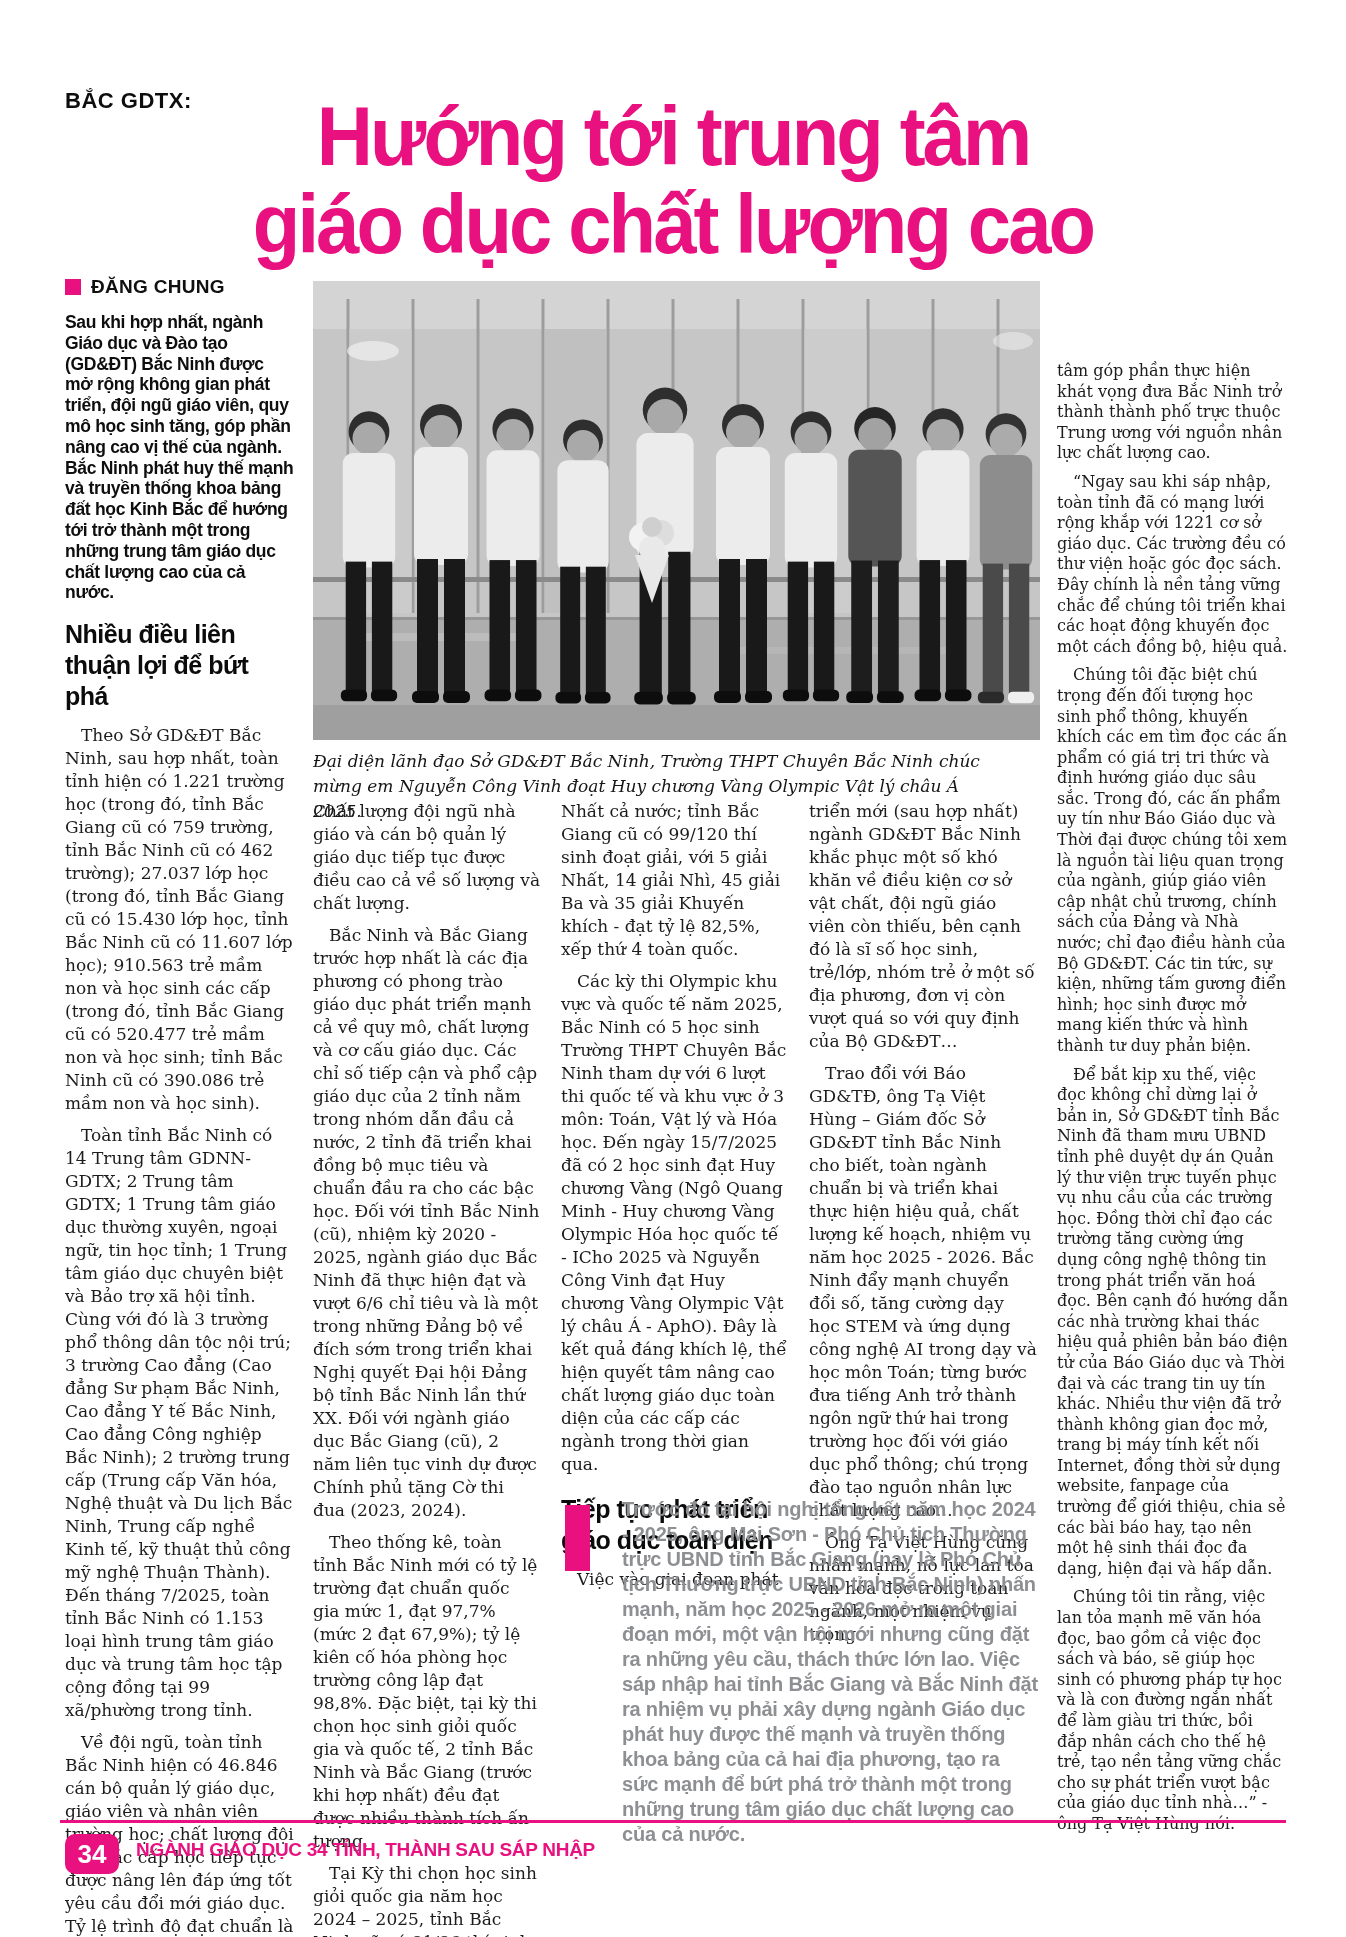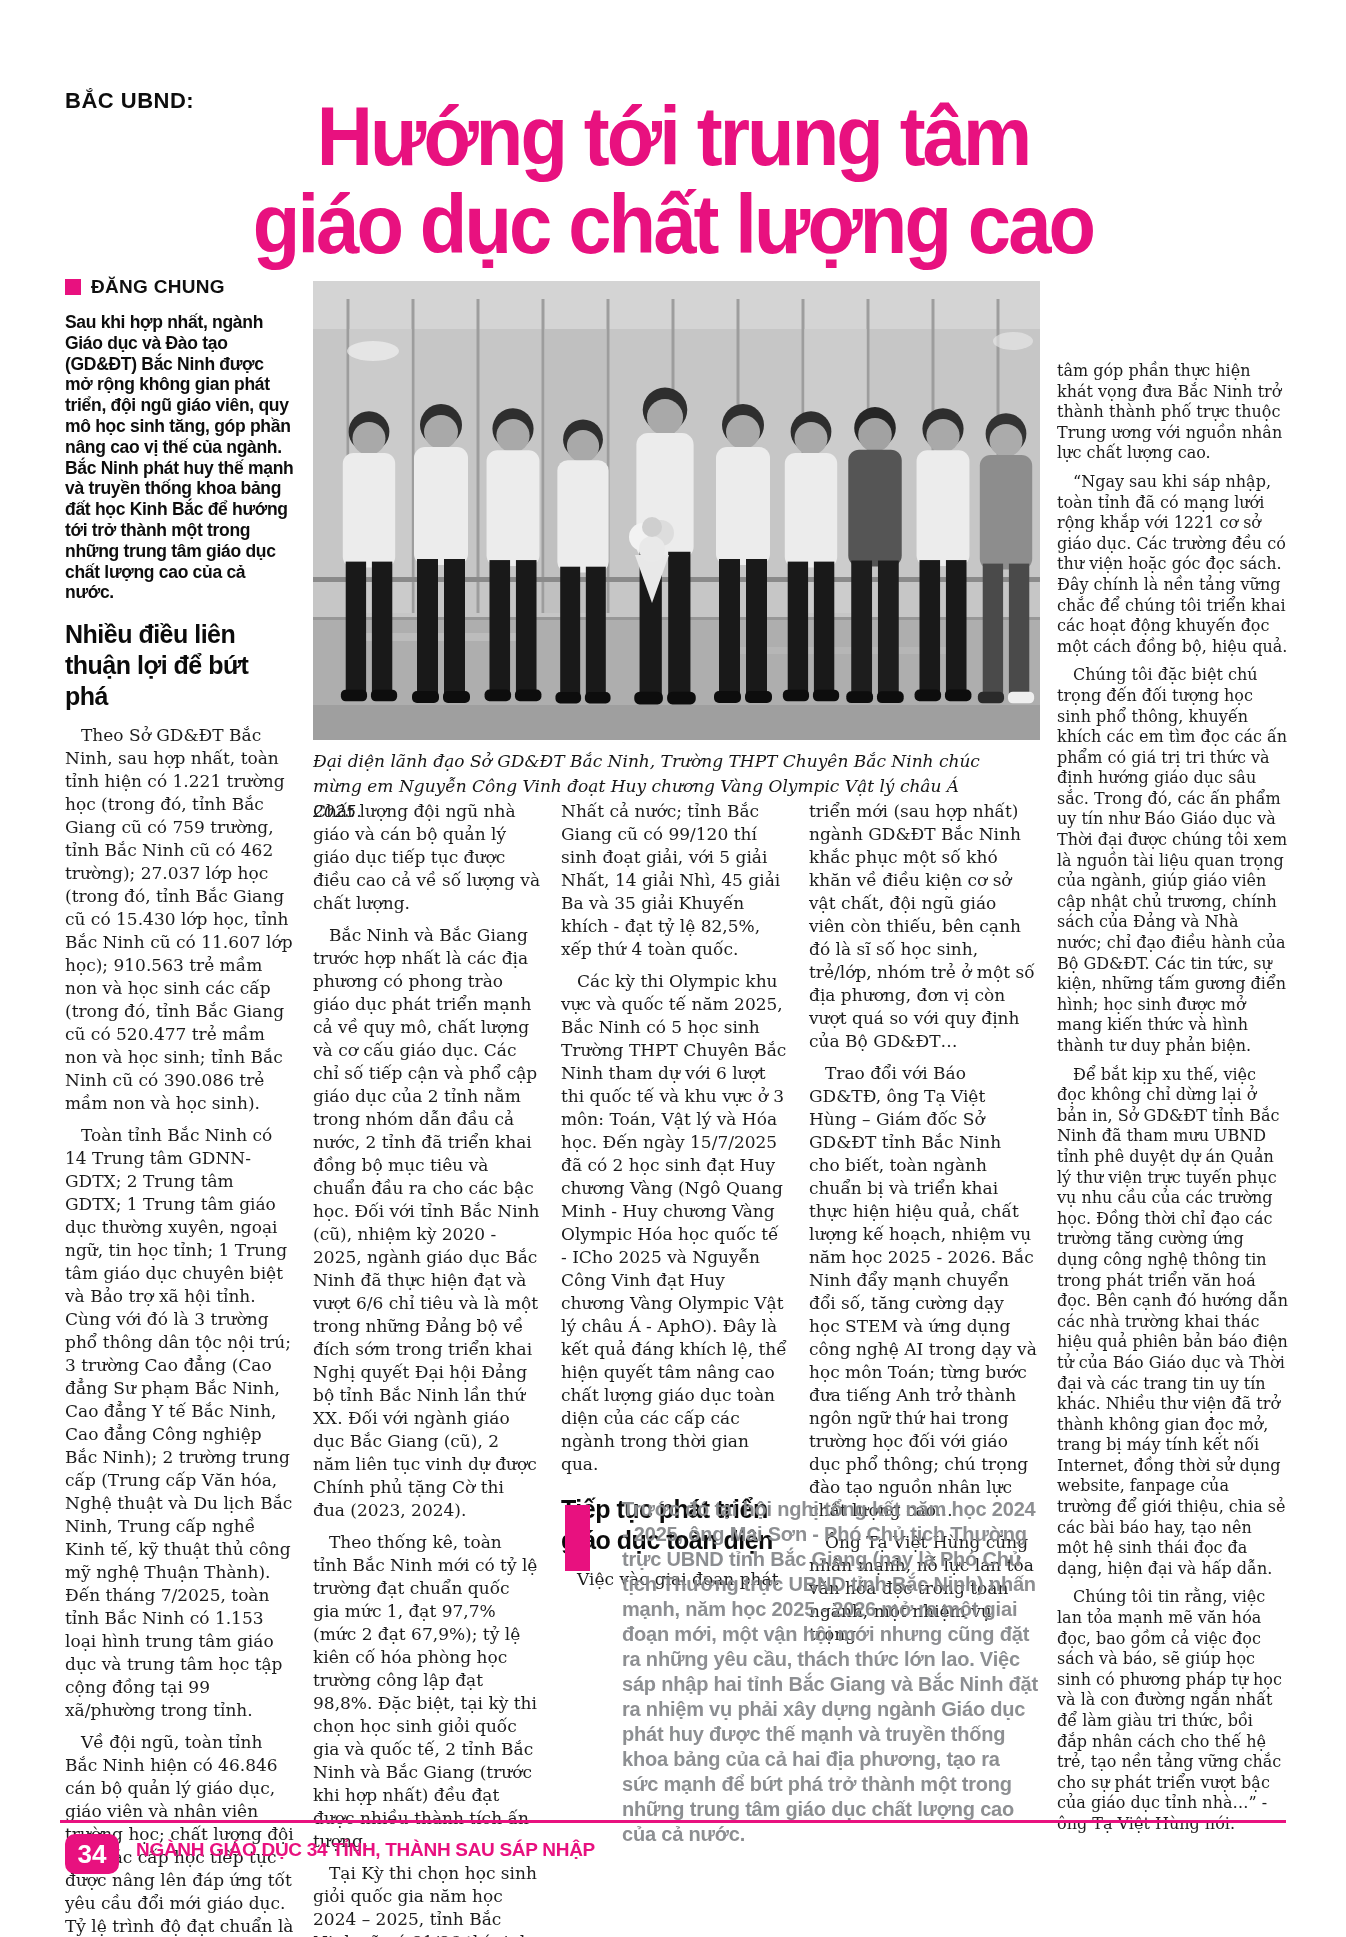--- a/index.html
+++ b/index.html
@@ -53,21 +53,21 @@
   .footer-rule{position:absolute;left:60px;top:1820px;width:1226px;height:3px;background:var(--pink);}
   .footer-pagenum{position:absolute;left:65px;top:1834px;width:54px;height:40px;background:var(--pink);
     color:#ffffff;font-size:26px;font-weight:bold;display:flex;align-items:center;justify-content:center;border-radius:10px;}
   .footer-strapline{position:absolute;left:136px;top:1839px;font-size:19px;font-weight:bold;color:var(--pink);letter-spacing:-.3px;}
 </style>
 </head>
 <body>
 
 <div id="page">
 
-  <div class="kicker">BẮC UBND:</div>
+  <div class="kicker">BẮC GDTX:</div>
 
   <h1 class="headline">
     <span class="hl-line">Hướng tới trung tâm</span>
     <span class="hl-line">giáo dục chất lượng cao</span>
   </h1>
 
   <div class="col col-1">
     <div class="byline">
       <span class="byline-square"></span>
       <span class="byline-name">ĐĂNG CHUNG</span>

